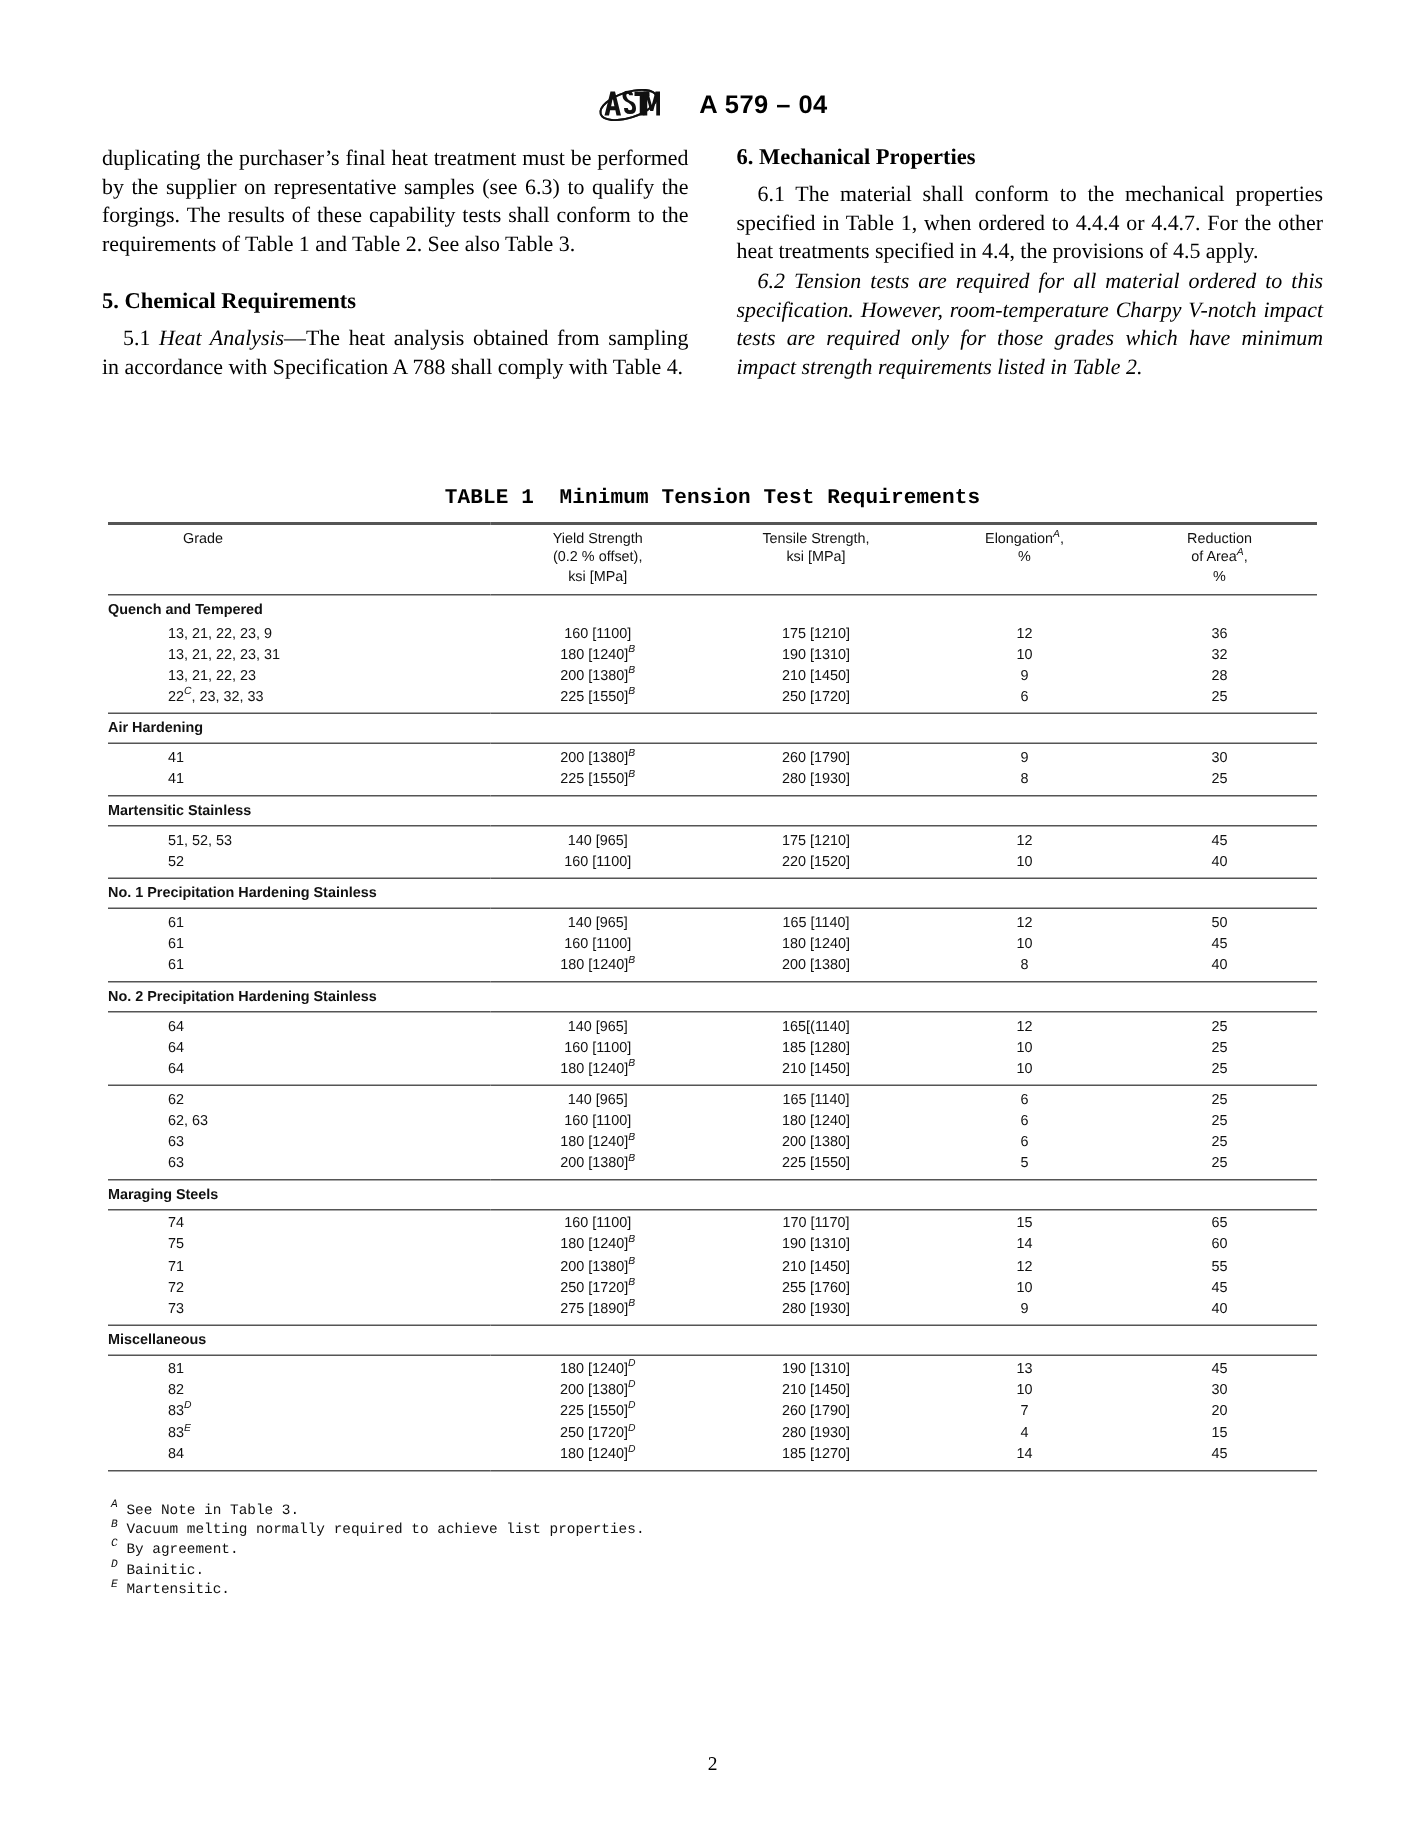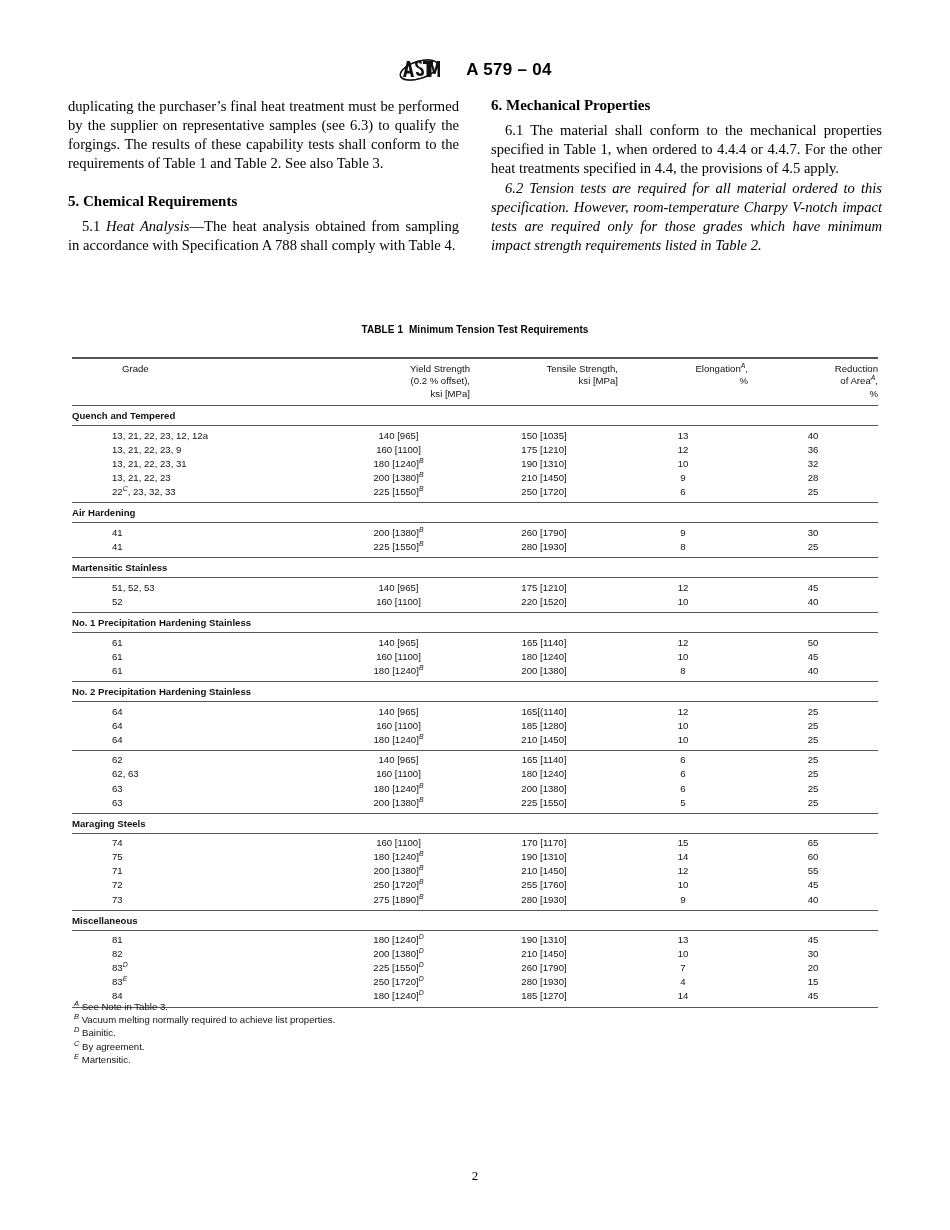--- a/index.html
+++ b/index.html
@@ -77,25 +77,25 @@
   .ital { font-style: italic; }
 
   
   .table-wrap {
     position: absolute;
     top: 324px;
     left: 72px;
     width: 806px;
   }
   .table-caption {
-    font-family: Liberation Sans, sans-serif;
+    font-family: Liberation Mono, monospace;
     font-weight: bold;
-    font-size: 10px;
+    font-size: 14px;
     text-align: center;
-    margin-bottom: 22px;
+    margin-bottom: 8px;
     letter-spacing: 0.1px;
   }
   table.t1 {
     border-collapse: collapse;
     width: 806px;
     font-family: "Liberation Sans", sans-serif;
     font-size: 9.6px;
     color: #111;
   }
   table.t1 td, table.t1 th {
@@ -105,21 +105,21 @@
 
   .rule-top   { border-top: 1.4px solid #555; }
   .rule-dbl   { border-top: 2.6px double #555; }
 
   tr.hdr td {
     vertical-align: top;
     padding: 4px 0 5px 0;
     line-height: 1.30;
   }
   tr.hdr td.c-grade { text-align: left; padding-left: 50px; }
-  tr.hdr td.ctr     { text-align: right; }
+  tr.hdr td.ctr     { text-align: center; }
 
   tr.section td {
     text-align: left;
     padding: 4px 0 4px 0;
     font-weight: bold;
   }
 
   tr.data td {
     padding: 0.6px 0 0.6px 0;
     line-height: 1.34;
@@ -144,21 +144,21 @@
   .footnotes {
     position: absolute;
     top: 1000px;
     left: 74px;
     width: 500px;
     font-family: "Liberation Sans", sans-serif;
     font-size: 9.6px;
     color: #111;
     line-height: 1.38;
   }
-  .footnotes div { white-space: nowrap; }
+  .footnotes div { white-space: nowrap; font-family: Liberation Mono, monospace; }
   .footnotes sup { font-style: italic; font-size: 0.78em; }
 
   
   .page-number {
     position: absolute;
     top: 1168px;
     left: 0;
     width: 950px;
     text-align: center;
     font-size: 13px;
@@ -216,27 +216,20 @@
         <tr class="hdr rule-dbl">
           <td class="c-grade">Grade</td>
           <td class="ctr">Yield Strength<br>(0.2 % offset),<br>ksi [MPa]</td>
           <td class="ctr">Tensile Strength,<br>ksi [MPa]</td>
           <td class="ctr">Elongation<sup>A</sup>,<br>%</td>
           <td class="ctr">Reduction<br>of Area<sup>A</sup>,<br>%</td>
         </tr>
         <tr class="section rule-top">
           <td colspan="5">Quench and Tempered</td>
         </tr>
-        <tr class="data rule-top first">
-          <td class="c-grade">13, 21, 22, 23, 12, 12a</td>
-          <td class="ctr">140 [965]</td>
-          <td class="ctr">150 [1035]</td>
-          <td class="ctr">13</td>
-          <td class="ctr">40</td>
-        </tr>
         <tr class="data ">
           <td class="c-grade">13, 21, 22, 23, 9</td>
           <td class="ctr">160 [1100]</td>
           <td class="ctr">175 [1210]</td>
           <td class="ctr">12</td>
           <td class="ctr">36</td>
         </tr>
         <tr class="data ">
           <td class="c-grade">13, 21, 22, 23, 31</td>
           <td class="ctr">180 [1240]<sup>B</sup></td>
@@ -447,18 +440,18 @@
         <tr>
           <td colspan="5" class="rule-top" style="height:0;padding:0"></td>
         </tr>
       </tbody>
   </table>
 </div>
 
 <div class="footnotes">
     <div><sup>A</sup> <span>See Note in Table 3.</span></div>
     <div><sup>B</sup> <span>Vacuum melting normally required to achieve list properties.</span></div>
+    <div><sup>C</sup> <span>By agreement.</span></div>
     <div><sup>D</sup> <span>Bainitic.</span></div>
-    <div><sup>C</sup> <span>By agreement.</span></div>
     <div><sup>E</sup> <span>Martensitic.</span></div>
   </div>
 
 <div class="page-number">2</div>
 
 </body></html>

